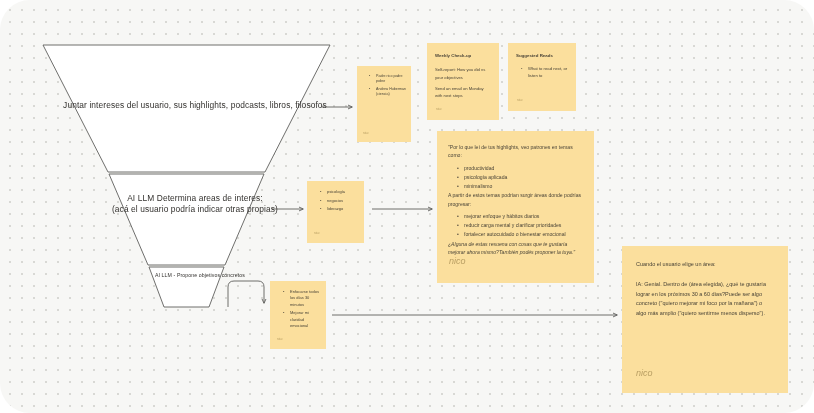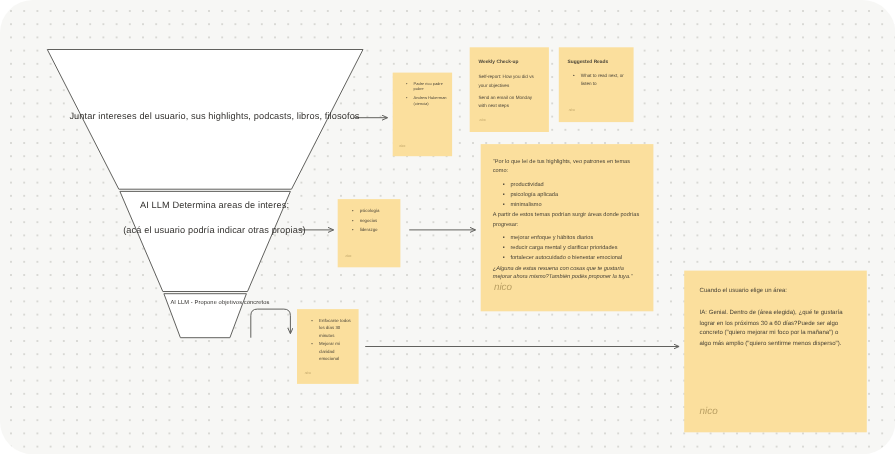--- a/index.html
+++ b/index.html
@@ -40,22 +40,22 @@
   
   .funnel-label {
     position: absolute;
     text-align: center;
     color: #33312e;
     font-size: 8.4px;
     letter-spacing: 0.1px;
     line-height: 1.35;
   }
   #funnel-top-label   { left: 60px;  top: 100px; width: 270px; }
-  #funnel-mid-label   { left: 95px;  top: 181px; width: 200px; }
-  #funnel-mid-label .l2 { margin-top: 12px; display: block; }
+  #funnel-mid-label   { left: 95px;  top: 193px; width: 200px; }
+  #funnel-mid-label .l2 { margin-top: 0; display: block; }
   #funnel-bot-label   { left: 145px; top: 272px; width: 110px; font-size: 5.2px; line-height: 1.4; }
 
   
   .note {
     position: absolute;
     background: #fbdf9d;
     box-sizing: border-box;
     color: #4a4437;
     overflow: hidden;
   }

